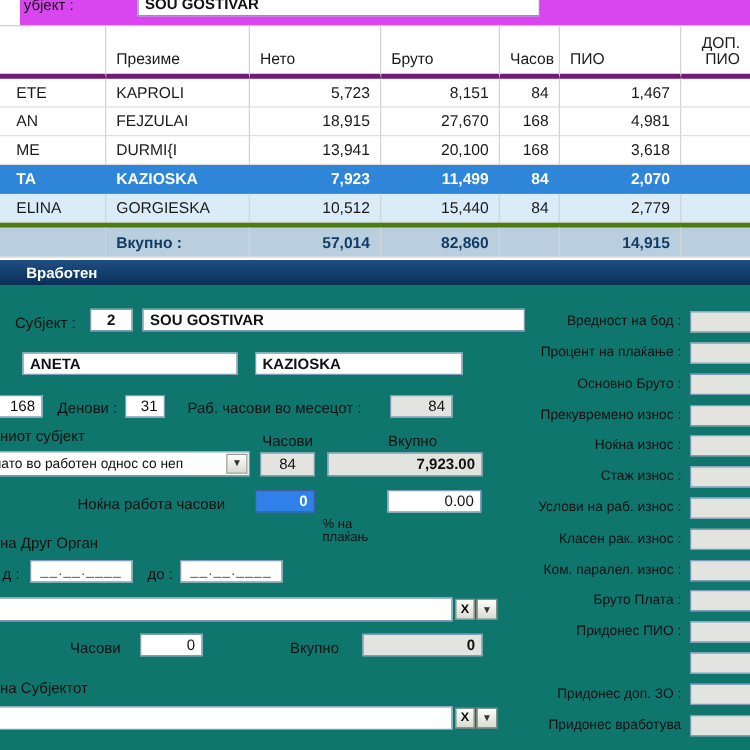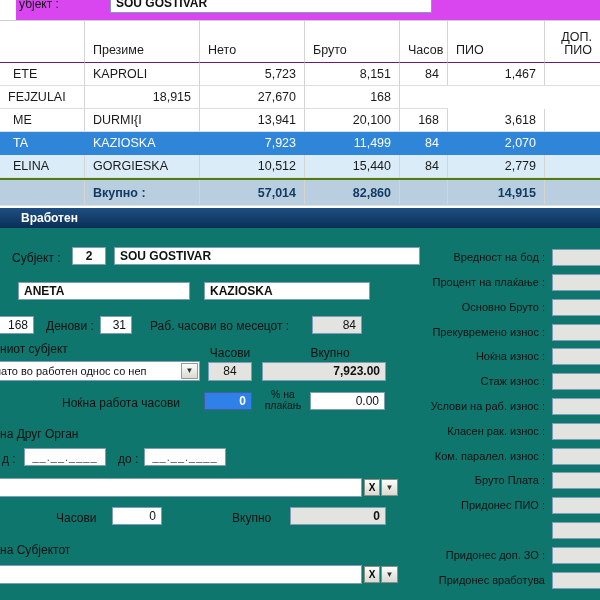--- a/index.html
+++ b/index.html
@@ -19,30 +19,30 @@
   .fld.ro { background:#e3e4e0; }
   .rt { text-align:right; }
   .ctr { text-align:center; }
   .b { font-weight:bold; }
 
   
   .tablewrap { position:absolute; left:0; top:20px; width:600px; height:185px; background:#fff;
                border-top:1px solid #cfcfcf; font-size:12.5px; color:#1a1a1a; }
   .tr { display:grid; grid-template-columns:85px 115px 105px 95px 48px 97px 1fr; height:23px; }
   .thr { height:42px; }
-  .tot { height:28px; background:#b9cfdf; color:#123c63; font-weight:bold; border-top:2px solid #4d7c0f; }
+  .tot { height:28px; background:#b9cfdf; color:#123c63; font-weight:bold; border-top:4px solid #4d7c0f; }
   .td { border-right:1px solid #d4d4d4; border-bottom:1px solid #dedede; display:flex;
         align-items:center; padding:0 8px; overflow:hidden; white-space:nowrap; }
-  .thr .td { align-items:flex-end; padding-bottom:5px; border-bottom:1px solid #701a75; }
+  .thr .td { align-items:flex-end; padding-bottom:5px; border-bottom:4px solid #701a75; }
   .td.last { border-right:none; }
   .num { justify-content:flex-end; }
   .nm { padding-left:13px; }
   .dopcell { flex-direction:column; align-items:flex-start; justify-content:flex-end; line-height:13px; }
   .sel { background:#2f86d8; color:#fff; }
-  .sel .td { border-right-color:#2f86d8; border-bottom-color:#2f86d8; }
+  .sel .td { border-right-color:#2f86d8; border-bottom-color:#2f86d8;font-weight:bold; }
   .stripe { background:#d9ecf8; }
 
   
   .sectionbar { position:absolute; left:0; top:208px; width:600px; height:20px;
                 background:linear-gradient(180deg,#1e4f82,#0a2f57); }
   .sectionbar span { position:absolute; left:8px; top:3px; color:#fff; font-weight:bold; font-size:12px;margin-left:13px; }
 
   
   .form { position:absolute; left:0; top:228px; width:600px; height:372px; background:#0f766e;
           font-size:12px; color:#111; }
@@ -54,21 +54,21 @@
            background:linear-gradient(#fdfdfb,#d9dad2); font-size:8px; color:#333;
            display:flex; align-items:center; justify-content:center; }
   .xbtn { position:absolute; width:16px; height:17px; border:1px solid #8f8f88;
           background:linear-gradient(#fdfdfb,#d9dad2); font-size:10px; font-weight:bold; color:#000;
           display:flex; align-items:center; justify-content:center; }
   .ddin { position:absolute; right:1px; top:1px; width:17px; height:16px; border:1px solid #9a9a94;
           background:linear-gradient(#fdfdfb,#d9dad2); font-size:8px; color:#333;
           display:flex; align-items:center; justify-content:center; }
   .nightfld { background:#2f80e8; color:#fff; font-weight:bold; border:1px solid #4060a0; }
   .datemask { color:#444; font-size:11px; letter-spacing:1px; text-align:center; }
-  .pctlab { position:absolute; font-size:10.5px; line-height:11px; text-align:center; color:#111; }
+  .pctlab { position:absolute; font-size:10.5px; line-height:11px; text-align:left; color:#111;margin-top:25px; }
   .colhdr { position:absolute; font-size:12px; text-align:center; color:#111; }
 
   
   .rrow { position:absolute; left:0; width:484px; height:18px; }
   .rlbl { position:absolute; left:365px; width:180px; text-align:right; font-size:11px; color:#111; top:2px; white-space:nowrap; }
   .rfld { position:absolute; left:552px; top:0; width:56px; height:17px; }
 
   .h18 { height:18px; line-height:16px; }
   .h19 { height:19px; line-height:17px; }
 </style>
@@ -100,24 +100,26 @@
       <div class="td nm">ETE</div>
       <div class="td">KAPROLI</div>
       <div class="td num">5,723</div>
       <div class="td num">8,151</div>
       <div class="td num">84</div>
       <div class="td num">1,467</div>
       <div class="td last"></div>
     </div>
 
     <div class="tr">
+      <div class="td nm">AN</div>
       <div class="td">FEJZULAI</div>
       <div class="td num">18,915</div>
       <div class="td num">27,670</div>
       <div class="td num">168</div>
+      <div class="td num">4,981</div>
       <div class="td last"></div>
     </div>
 
     <div class="tr">
       <div class="td nm">ME</div>
       <div class="td">DURMI{I</div>
       <div class="td num">13,941</div>
       <div class="td num">20,100</div>
       <div class="td num">168</div>
       <div class="td num">3,618</div>

